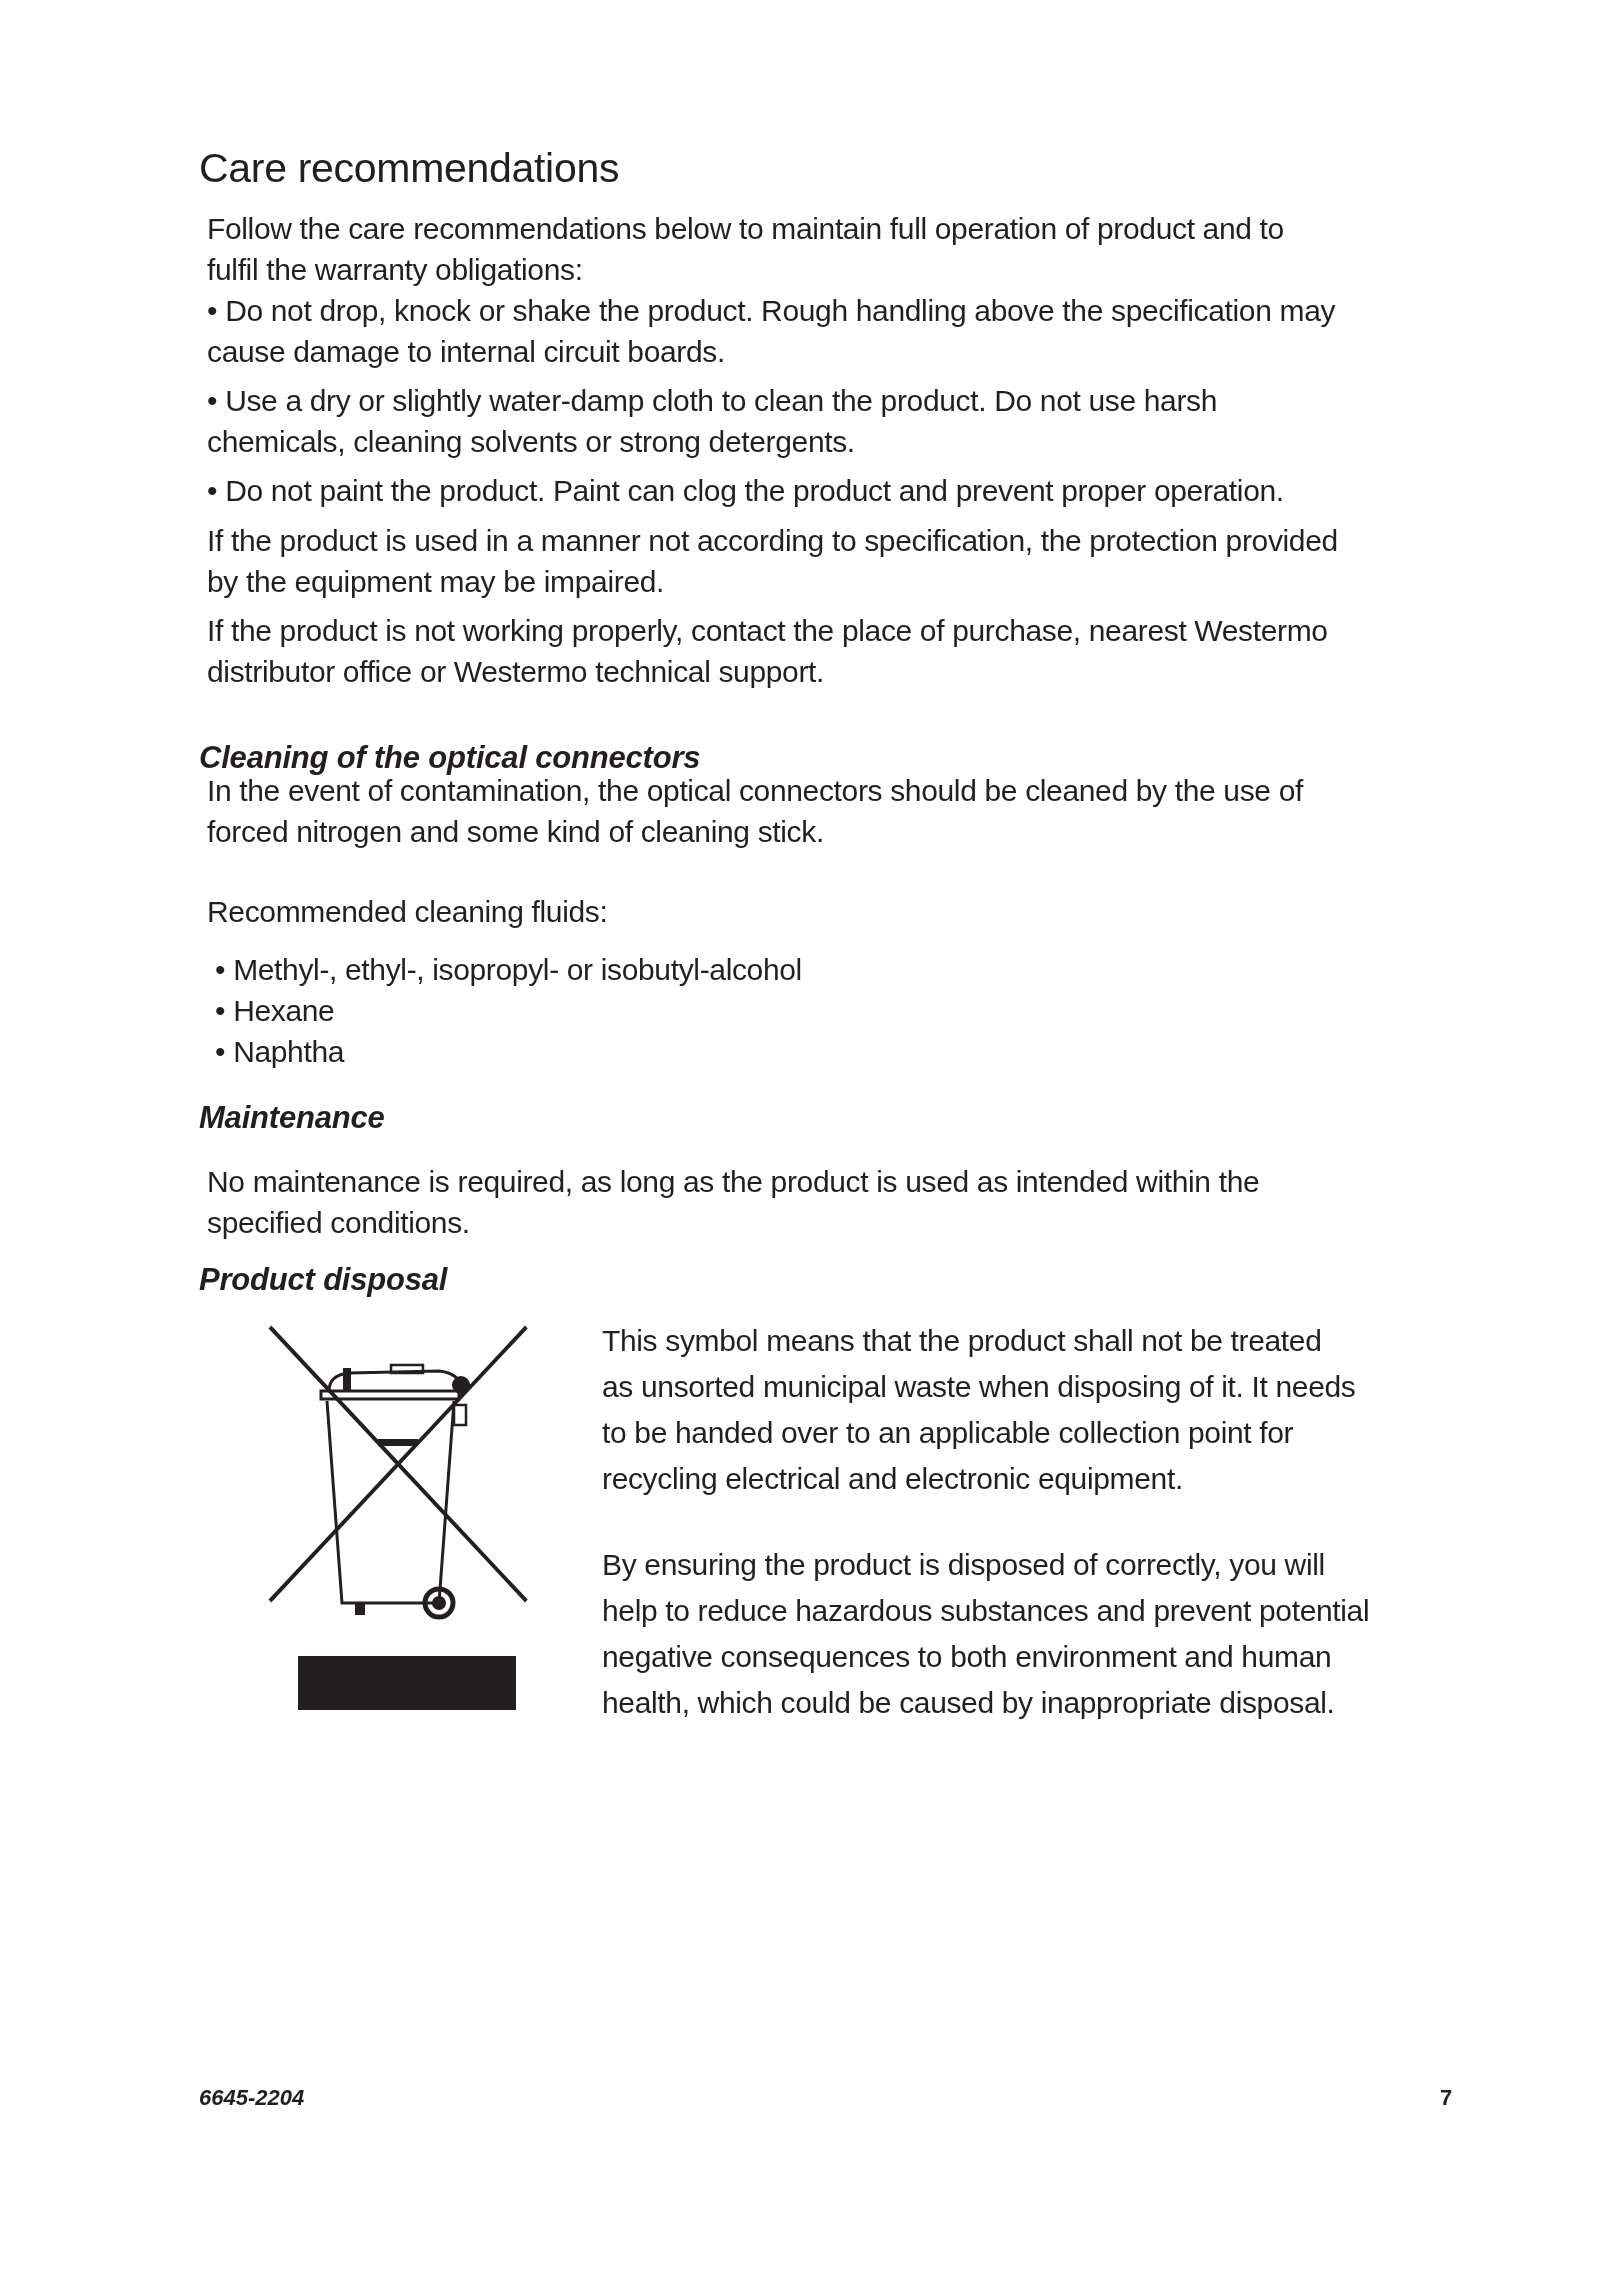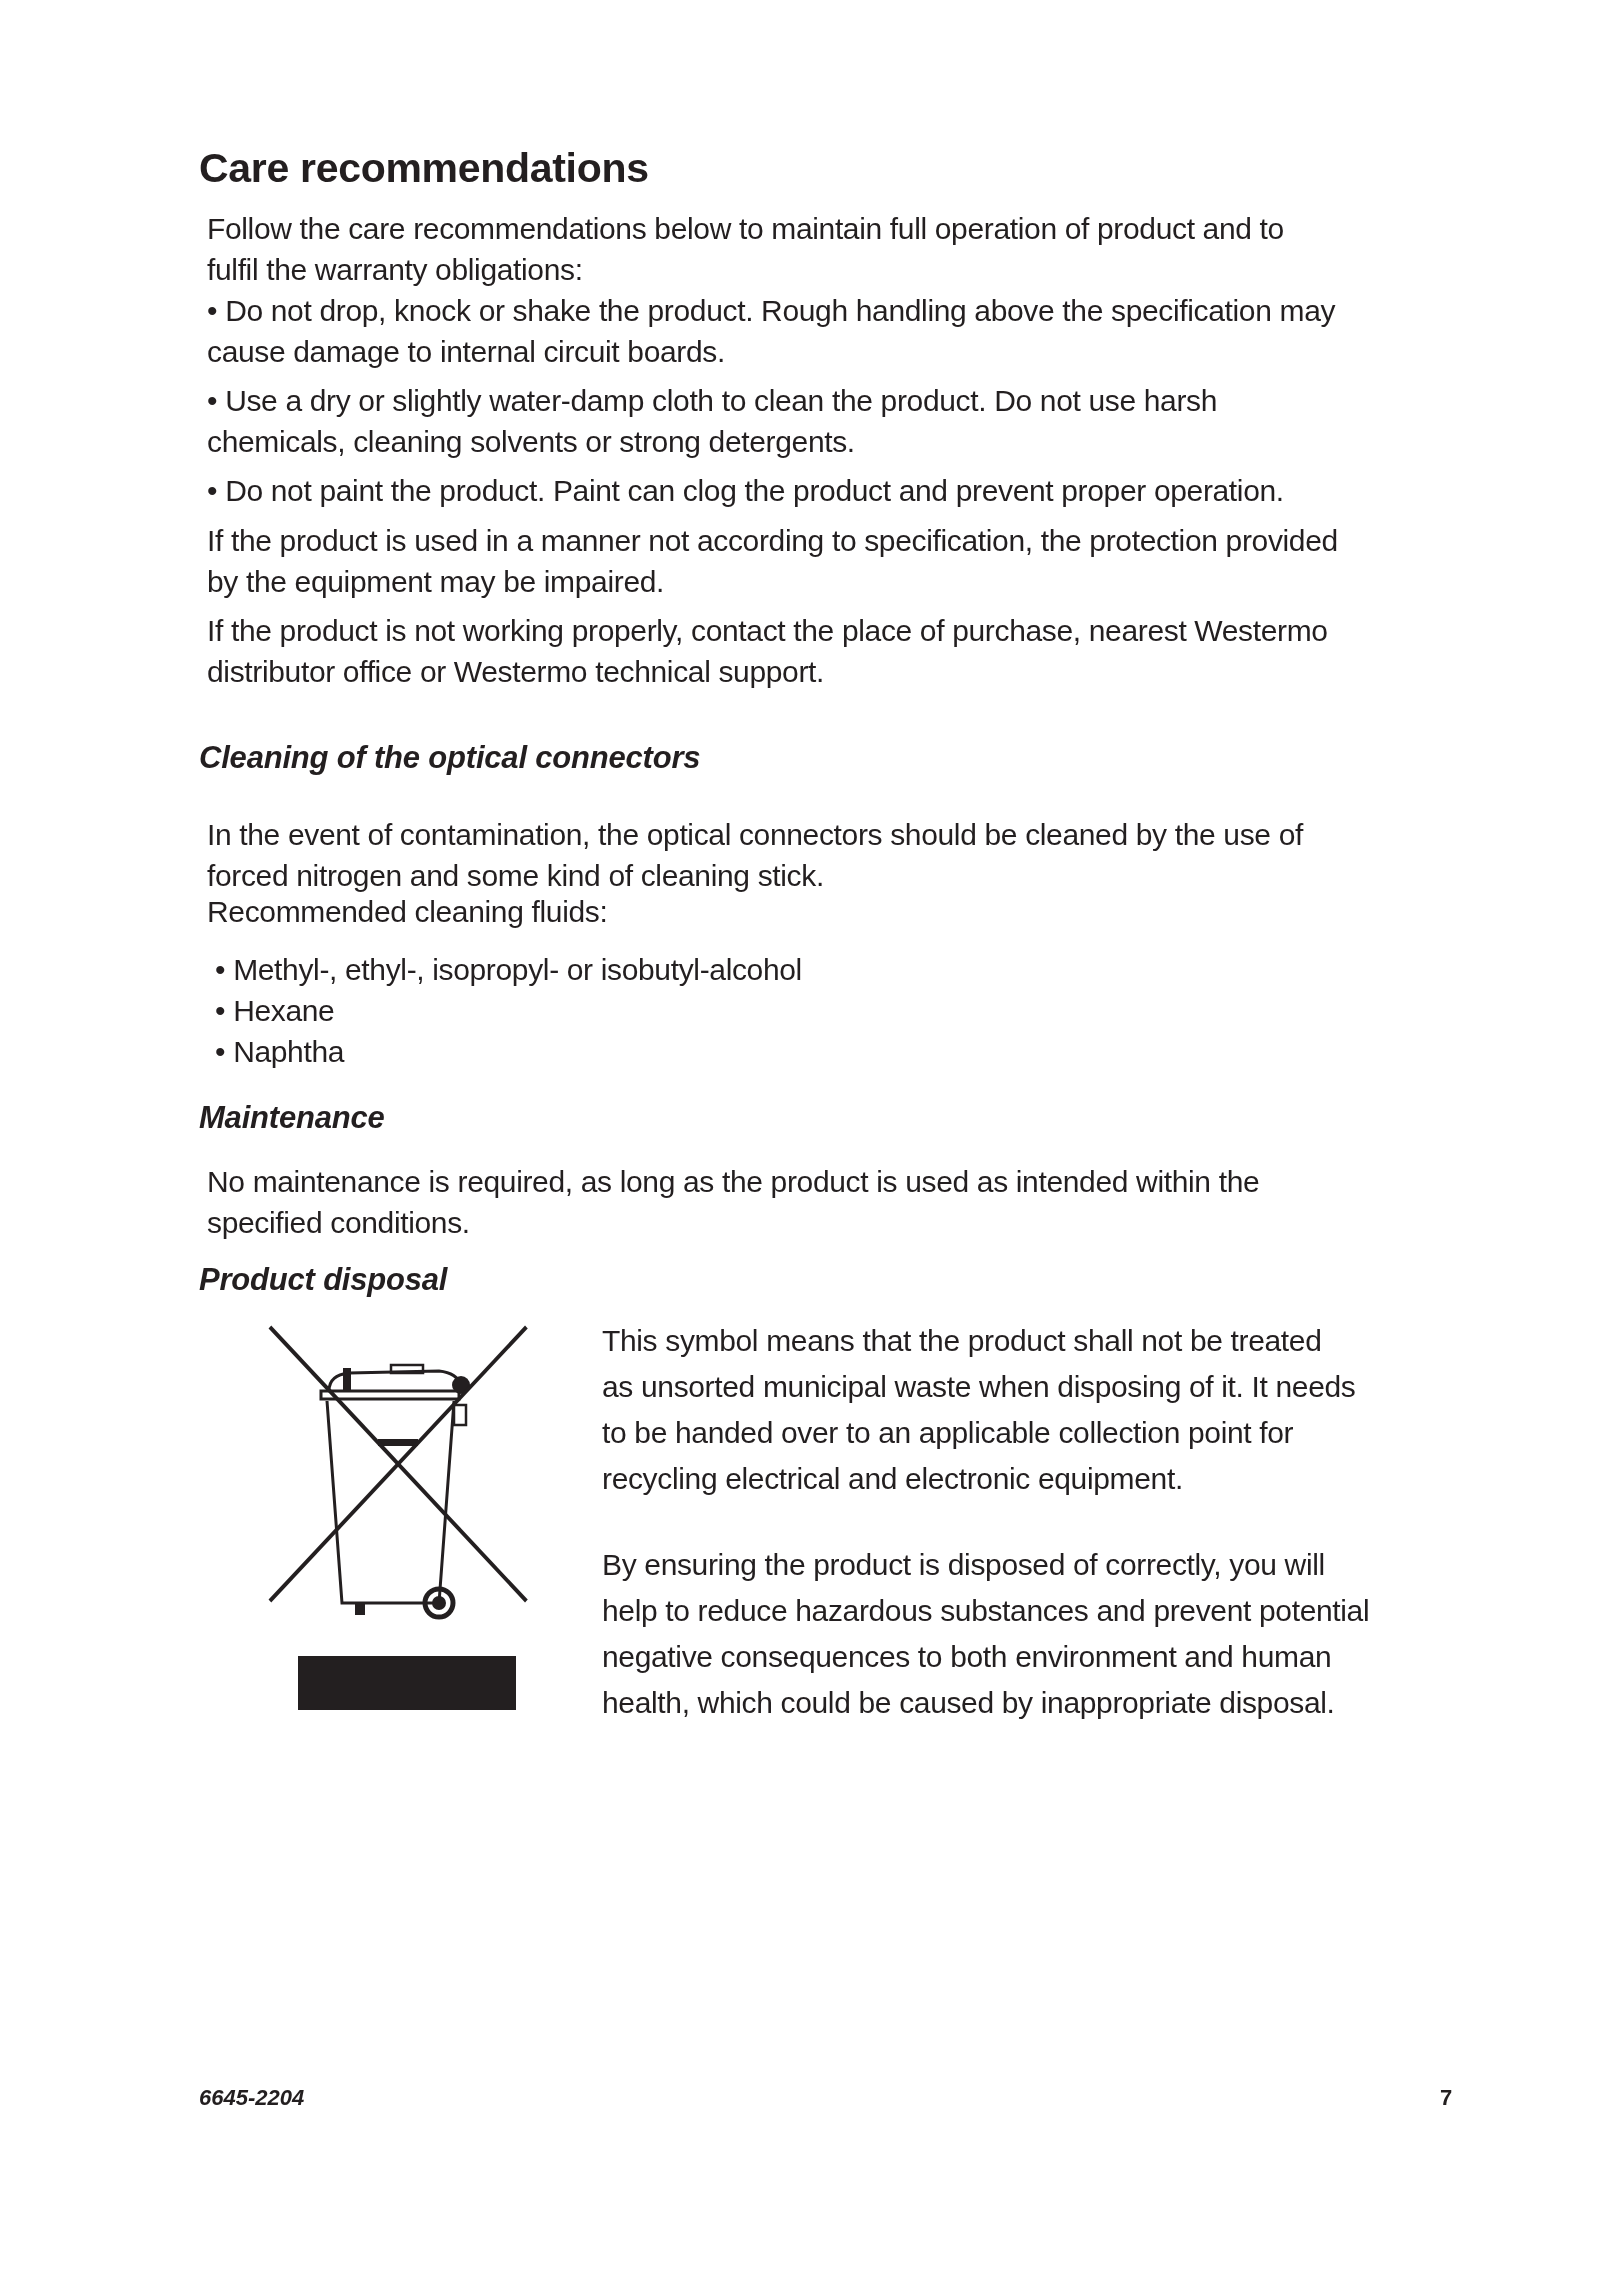--- a/index.html
+++ b/index.html
@@ -3,21 +3,21 @@
 <meta charset="utf-8">
 <style>
   html, body { margin: 0; padding: 0; background: #ffffff; }
   body {
     width: 1600px; height: 2270px; position: relative; overflow: hidden;
     font-family: "Liberation Sans", sans-serif; color: #231f20;
   }
   .page { position: absolute; left: 199px; top: 0; width: 1260px; }
   h1 {
     position: absolute; left: 0; top: 145px; margin: 0;
-    font-size: 41px; font-weight: bold; letter-spacing: -0.3px; color: #231f20;
+    font-size: 41px; font-weight: normal; letter-spacing: -0.3px; color: #231f20;
   }
   h2 {
     position: absolute; left: 0; margin: 0;
     font-size: 31px; font-weight: bold; letter-spacing: -0.2px; color: #231f20; font-style: italic;
   }
   .p {
     position: absolute; left: 0; margin: 8px; width: 1262px;
     font-size: 30px; line-height: 41px; color: #231f20; letter-spacing: -0.35px;
   }
   .li { position: absolute; left: 0; margin: 16px; font-size: 30px; line-height: 41px; letter-spacing: -0.35px; }
@@ -63,21 +63,21 @@
     <div>by the equipment may be impaired.</div>
   </div>
 
   <div class="p" style="top:602px">
     <div>If the product is not working properly, contact the place of purchase, nearest Westermo</div>
     <div>distributor office or Westermo technical support.</div>
   </div>
 
   <h2 style="top:740px">Cleaning of the optical connectors</h2>
 
-  <div class="p" style="top:806px">
+  <div class="p" style="top:762px">
     <div>In the event of contamination, the optical connectors should be cleaned by the use of</div>
     <div>forced nitrogen and some kind of cleaning stick.</div>
   </div>
 
   <div class="p" style="top:883px">Recommended cleaning fluids:</div>
 
   <div class="li bullet" style="top:933px">Methyl-, ethyl-, isopropyl- or isobutyl-alcohol</div>
   <div class="li bullet" style="top:974px">Hexane</div>
   <div class="li bullet" style="top:1015px">Naphtha</div>
 

